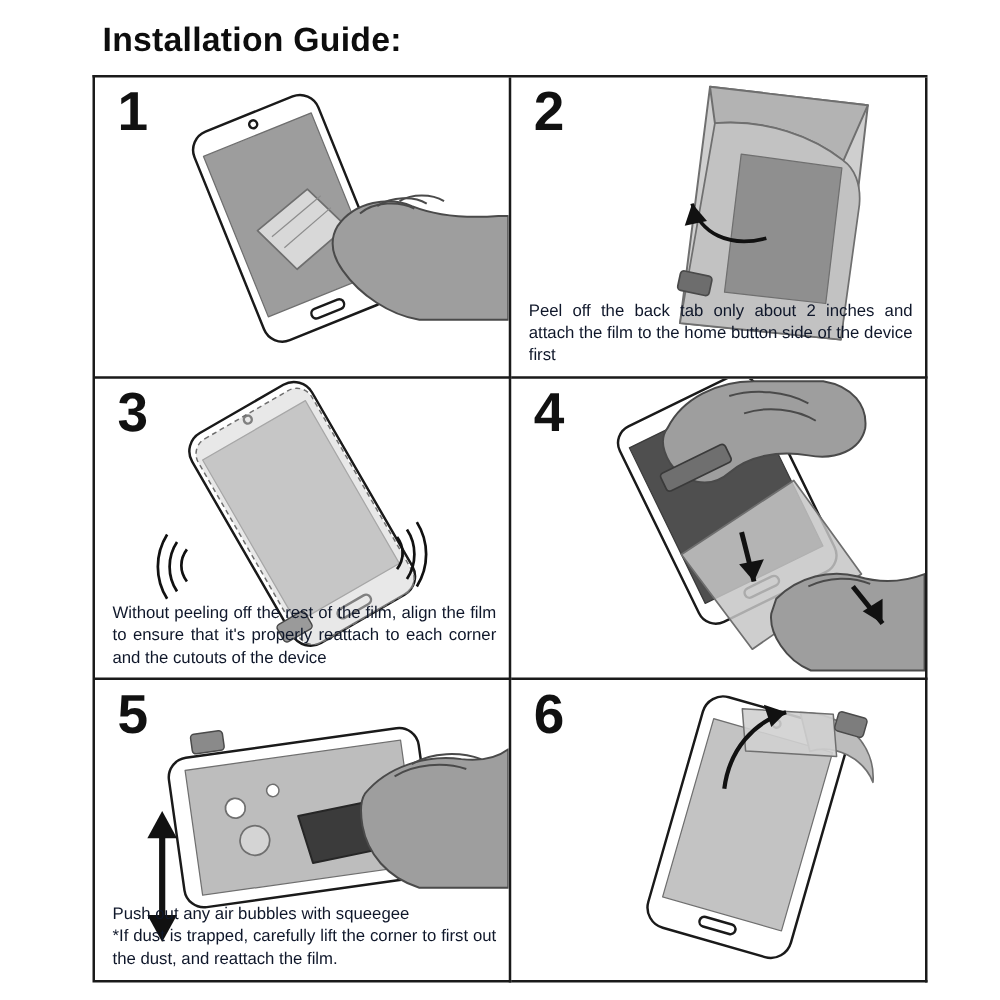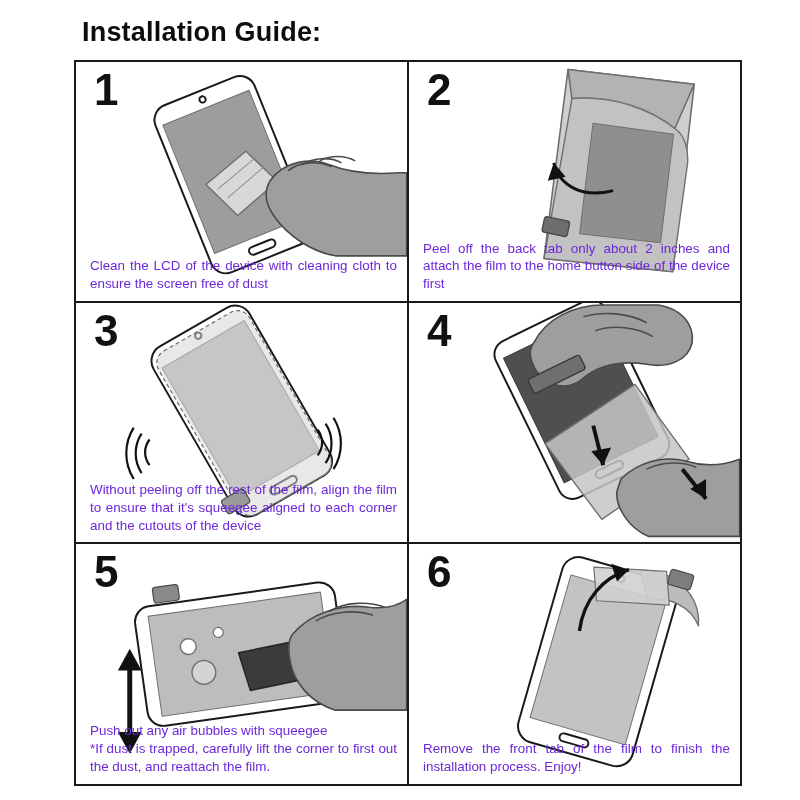--- a/index.html
+++ b/index.html
@@ -56,21 +56,21 @@
     color: #111;
     z-index: 5;
   }
   .caption {
     position: absolute;
     left: 14px;
     right: 10px;
     bottom: 8px;
     font-size: 13.4px;
     line-height: 1.33;
-    color: #6d28d9;
+    color: #0f172a;
     z-index: 6;
     white-space: pre-line;
     text-align: justify;
   }
   .art {
     position: absolute;
     inset: 0;
     z-index: 2;
   }
   .art svg {
@@ -110,21 +110,20 @@
 
             <g fill="#9e9e9e" stroke="#4a4a4a" stroke-width="1.6">
               <path d="M196 120 C210 100 238 96 256 104 C276 112 300 114 326 112 L334 112 L334 196 L262 196 C238 192 214 176 200 156 C190 142 190 130 196 120 Z"></path>
               <path d="M214 110 C226 100 246 100 258 106" fill="none"></path>
               <path d="M228 104 C240 96 258 96 268 102" fill="none"></path>
               <path d="M246 100 C256 94 272 94 282 100" fill="none"></path>
             </g>
           </g>
         </svg>
       </div>
-      <div class="caption">Clean the LCD of the device with cleaning cloth to ensure the screen free of dust</div>
     </div>
 
     <div class="cell">
       <div class="step-num">2</div>
       <div class="art">
         <svg viewBox="0 0 334 242" preserveAspectRatio="xMidYMid meet">
           <g stroke="#1a1a1a" stroke-width="2" fill="none" stroke-linejoin="round">
             <g transform="rotate(12 200 110)">
 
               <path d="M140 18 L268 6 L286 196 L156 210 Z" fill="#cfcfcf" stroke="#6f6f6f" stroke-width="1.6"></path>
@@ -168,21 +167,21 @@
             </g>
 
             <g stroke="#111" stroke-width="2.2" fill="none">
               <path d="M244 128 C250 136 250 146 244 154"></path>
               <path d="M252 122 C260 134 260 150 252 162"></path>
               <path d="M260 116 C270 132 270 152 260 168"></path>
             </g>
           </g>
         </svg>
       </div>
-      <div class="caption">Without peeling off the rest of the film, align the film to ensure that it's squeegee aligned to each corner and the cutouts of the device</div>
+      <div class="caption">Without peeling off the rest of the film, align the film to ensure that it's properly reattach to each corner and the cutouts of the device</div>
     </div>
 
     <div class="cell">
       <div class="step-num">4</div>
       <div class="art">
         <svg viewBox="0 0 334 242" preserveAspectRatio="xMidYMid meet">
           <g stroke="#1a1a1a" stroke-width="2" fill="none" stroke-linejoin="round">
 
             <g transform="rotate(-26 185 110)">
               <rect x="120" y="6" width="122" height="176" rx="15" fill="#ffffff"></rect>
@@ -273,17 +272,16 @@
               <path d="M206 18 C240 8 272 26 278 56 C266 40 240 34 222 46 L206 18 Z" fill="#bcbcbc" stroke="#6f6f6f" stroke-width="1.4"></path>
               <path d="M160 28 L232 12 L244 44 L172 60 Z" fill="#d0d0d0" fill-opacity="0.9" stroke="#6f6f6f" stroke-width="1.2"></path>
               <rect x="236" y="8" width="24" height="16" rx="3" fill="#7d7d7d" stroke="#4a4a4a" stroke-width="1.2"></rect>
             </g>
 
             <path d="M172 88 C176 56 196 34 222 26" stroke="#111" stroke-width="3.4" fill="none"></path>
             <path d="M222 26 L204 20 L210 38 Z" fill="#111" stroke="none"></path>
           </g>
         </svg>
       </div>
-      <div class="caption">Remove the front tab of the film to finish the installation process. Enjoy!</div>
     </div>
 
   </div>
 </div>
 
 </body></html>

